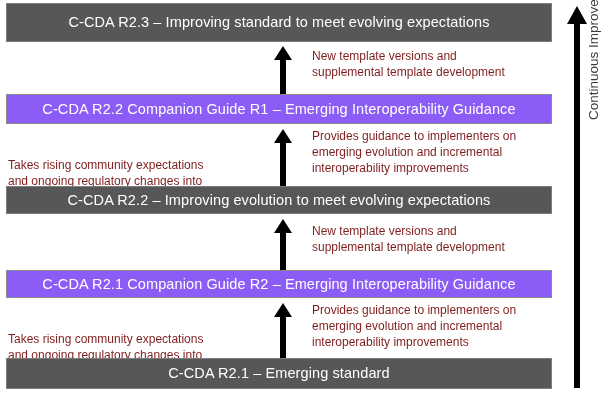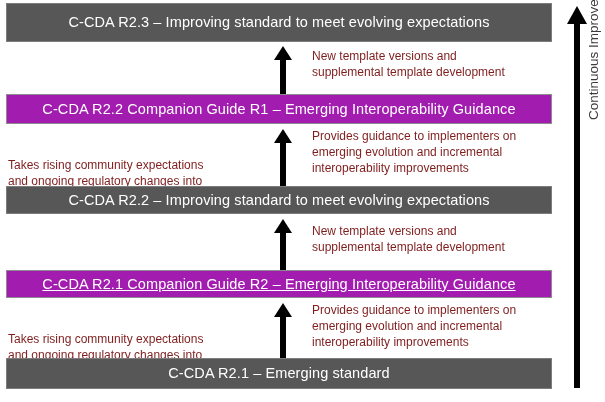--- a/index.html
+++ b/index.html
@@ -47,21 +47,21 @@
     box-sizing: border-box;
   }
 
   .box-dark {
     background: #575757;
     border: 1px solid #7d7d7d;
     color: #ffffff;
   }
 
   .box-light {
-    background: #a21caf;
+    background: #8b5cf6;
     border: 1px solid #8c8c8c;
     color: #ffffff;
   }
 
   .box-label {
     font-size: 14.5px;
     line-height: 1.15;
     letter-spacing: 0.1px;
     white-space: nowrap;
   }
@@ -189,33 +189,33 @@
       </div>
       <div class="gap-text gap-text-left" style="top:4px;">Takes rising community expectations
 and ongoing regulatory changes into
 consideration</div>
       <div class="gap-text gap-text-right" style="top:4px;">Provides guidance to implementers on
 emerging evolution and incremental
 interoperability improvements</div>
     </div>
 
     <div class="band box box-dark" style="top:186px; height:28px;">
-      <span class="box-label">C-CDA R2.2 – Improving standard to meet evolving expectations</span>
+      <span class="box-label">C-CDA R2.2 – Improving evolution to meet evolving expectations</span>
     </div>
 
     <div class="gap" style="top:214px; height:56px;">
       <div class="arrow-up" style="top:5px; height:51px;">
         <div class="head"></div>
         <div class="shaft" style="top:12px; height:39px;"></div>
       </div>
       <div class="gap-text gap-text-right" style="top:9px;">New template versions and
 supplemental template development</div>
     </div>
 
-    <div class="band box box-light" style="top:270px; height:28px;text-decoration:underline;">
+    <div class="band box box-light" style="top:270px; height:28px;">
       <span class="box-label">C-CDA R2.1 Companion Guide R2 – Emerging Interoperability Guidance</span>
     </div>
 
     <div class="gap" style="top:298px; height:60px;">
       <div class="arrow-up" style="top:5px; height:55px;">
         <div class="head"></div>
         <div class="shaft" style="top:12px; height:43px;"></div>
       </div>
       <div class="gap-text gap-text-left" style="top:4px;">Takes rising community expectations
 and ongoing regulatory changes into

